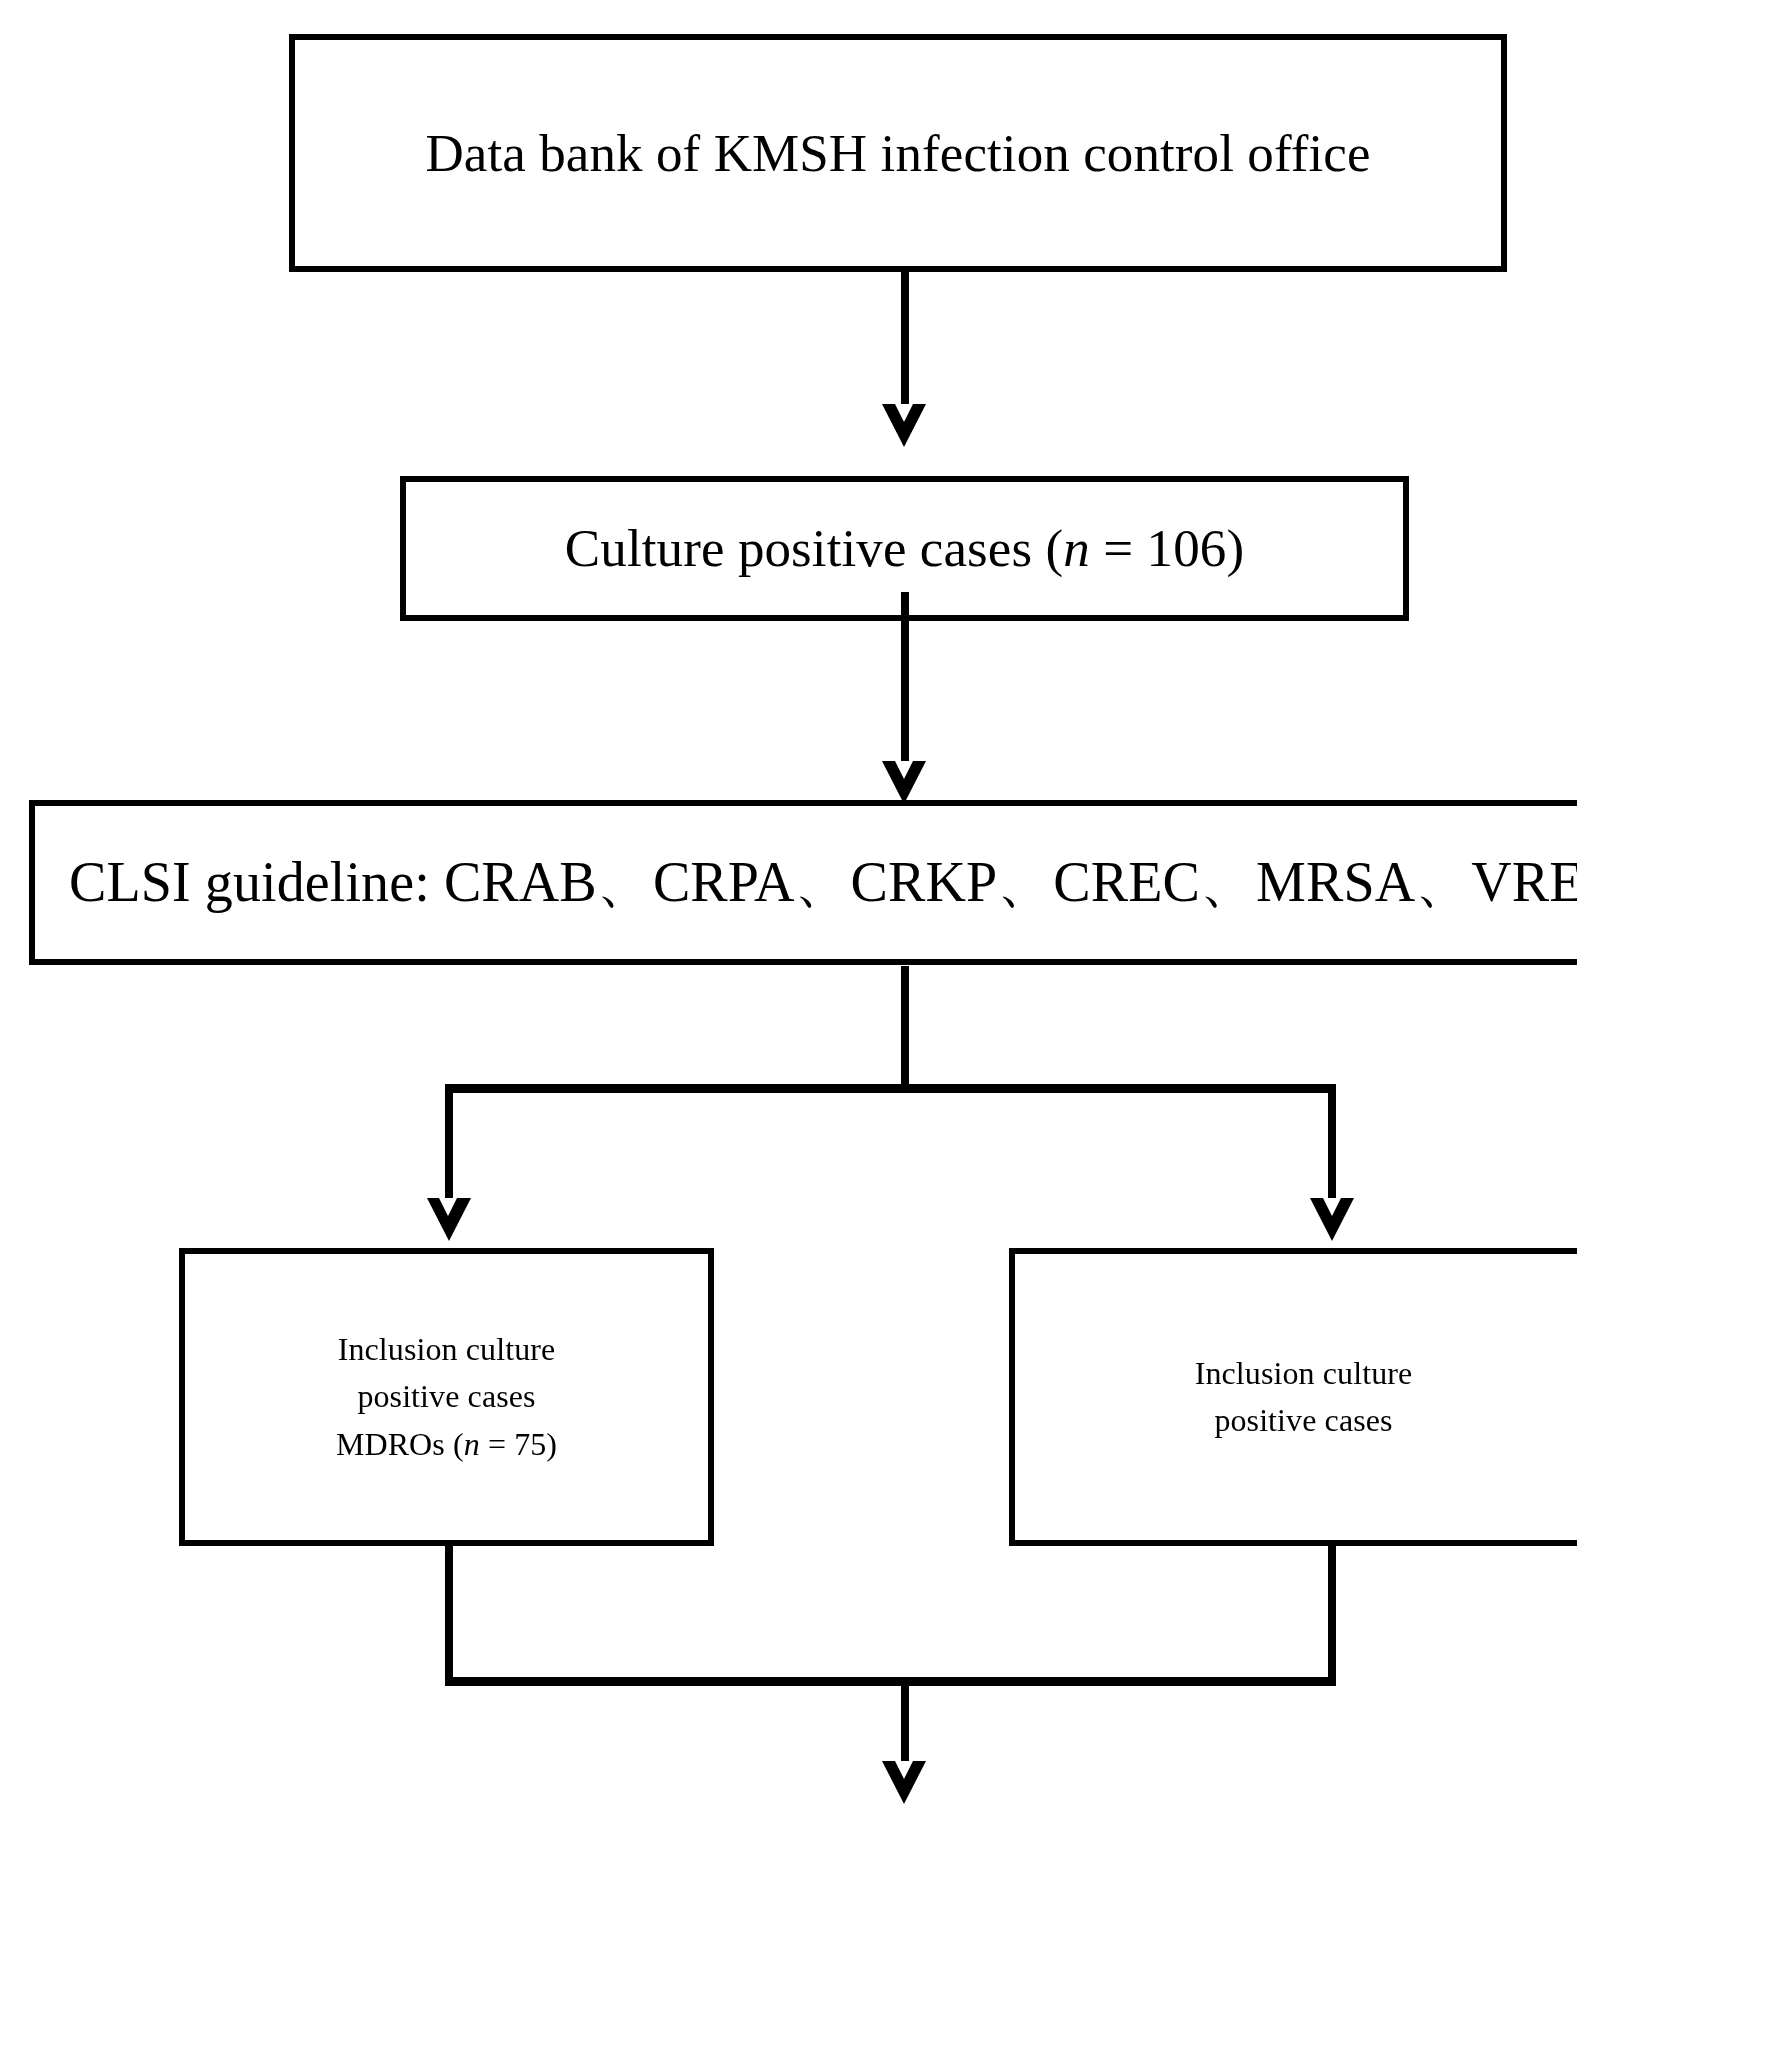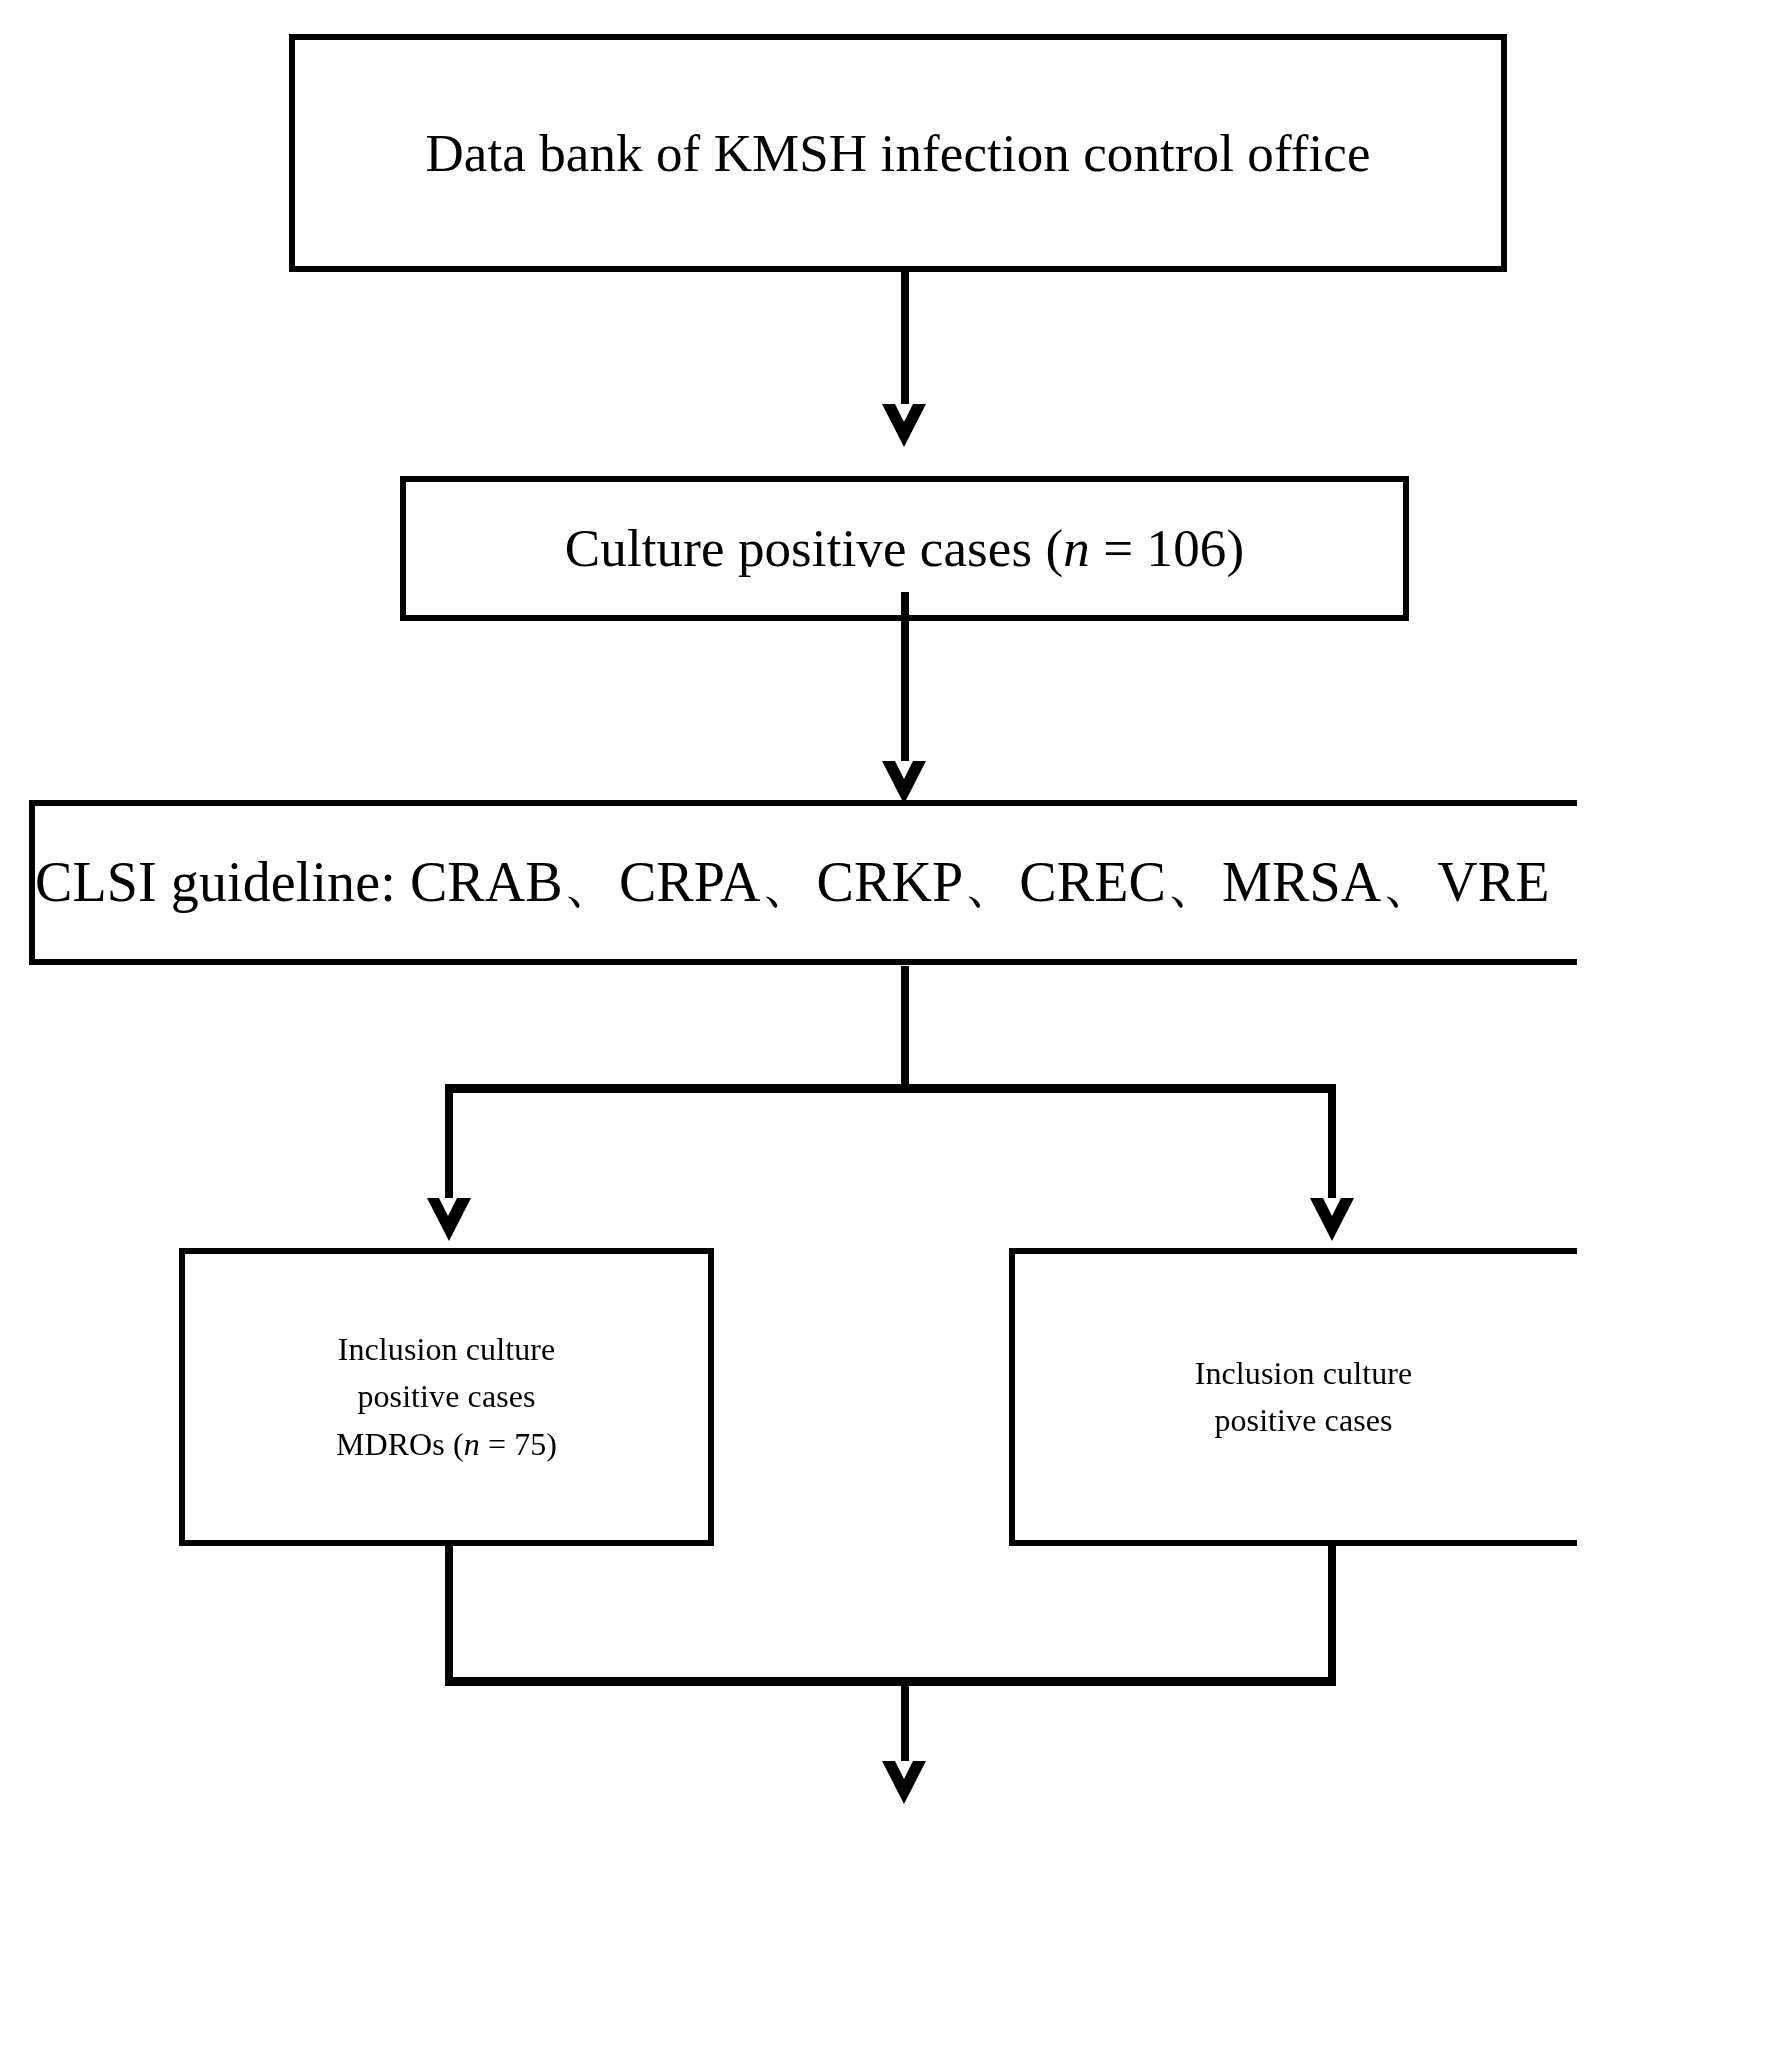--- a/index.html
+++ b/index.html
@@ -37,21 +37,21 @@
     font-size: 53px;
     line-height: 1.33;
     letter-spacing: 0.1px;
   }
   .node .line.bold { font-weight: bold; }
   .ital { font-style: italic; }
 
   #node-databank      { left: 289px;  top: 34px;   width: 1218px; height: 238px; }
   #node-culture       { left: 400px;  top: 431px;  width: 1009px; height: 145px; margin-top: 45px; }
   #node-clsi          { left: 29px;   top: 800px; width: 1726px; height: 165px;
-                        align-items: flex-start; }
+                        align-items: flex-start; padding-left: 34px; }
   #node-mdros         { left: 179px;  top: 1248px; width: 535px;  height: 298px; }
   #node-nomdros       { left: 1009px; top: 1248px; width: 589px;  height: 298px; }
   #node-outcome       { left: 214px;  top: 1808px; width: 1381px; height: 209px; }
 
   #node-clsi .line    { font-size: 56px; }
   #node-mdros .line,
   #node-nomdros .line { font-size: 32px; line-height: 1.48; }
   #node-outcome .line { font-size: 52px; line-height: 1.30; }
   #node-outcome .line.bold { font-size: 53px; }
 

